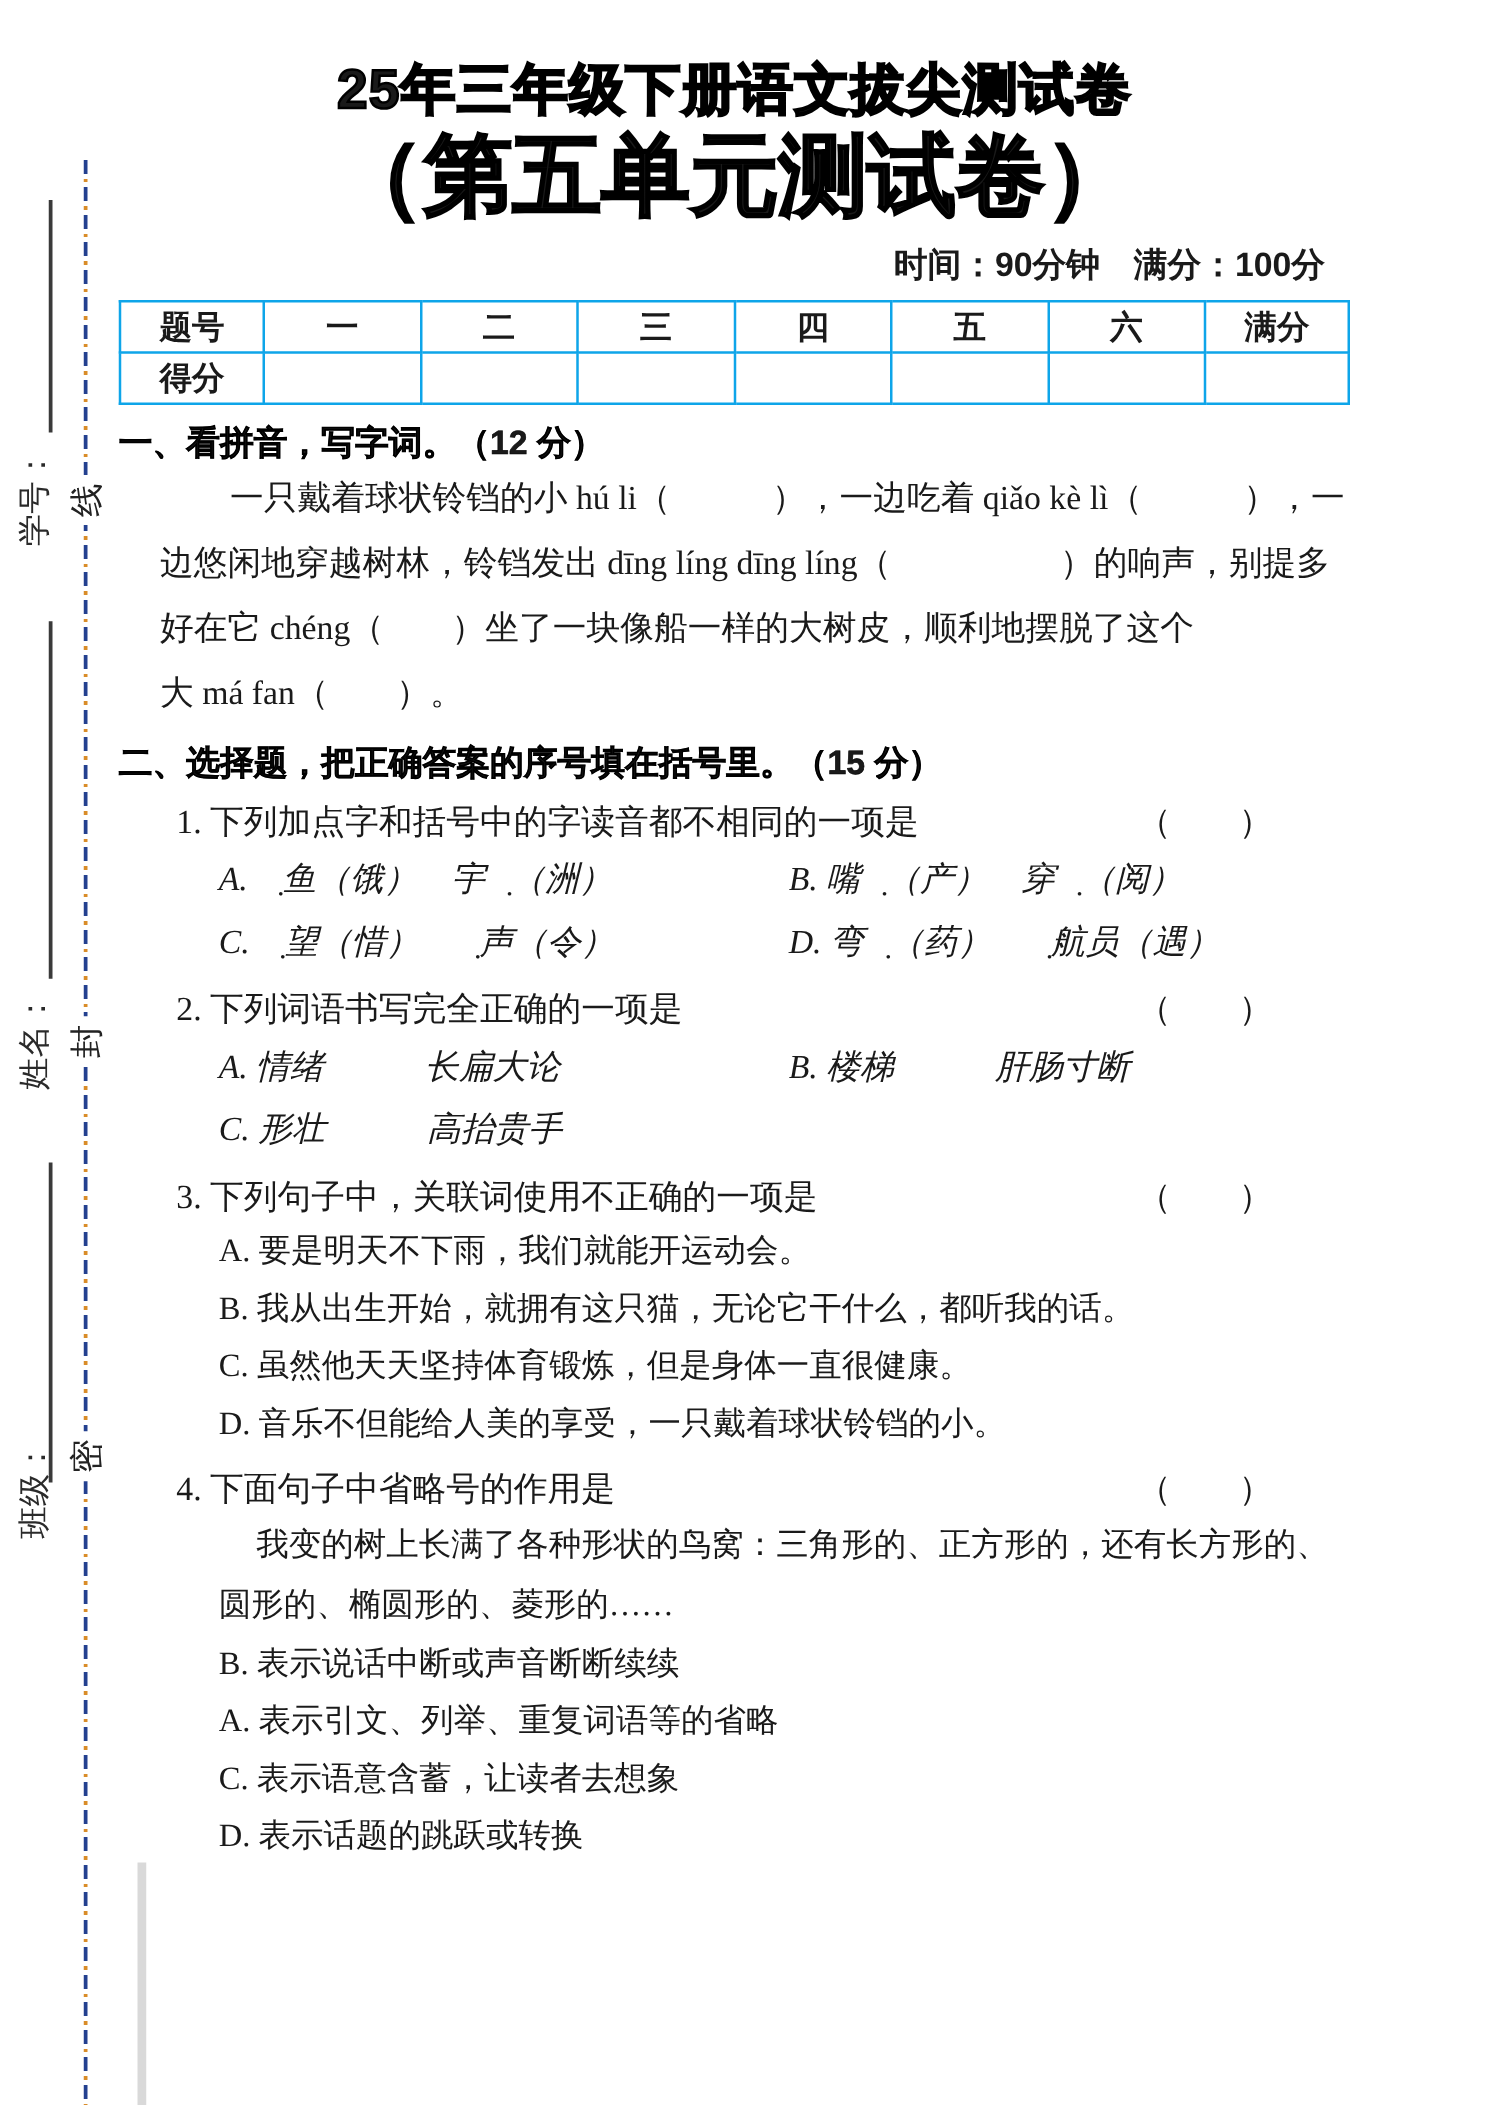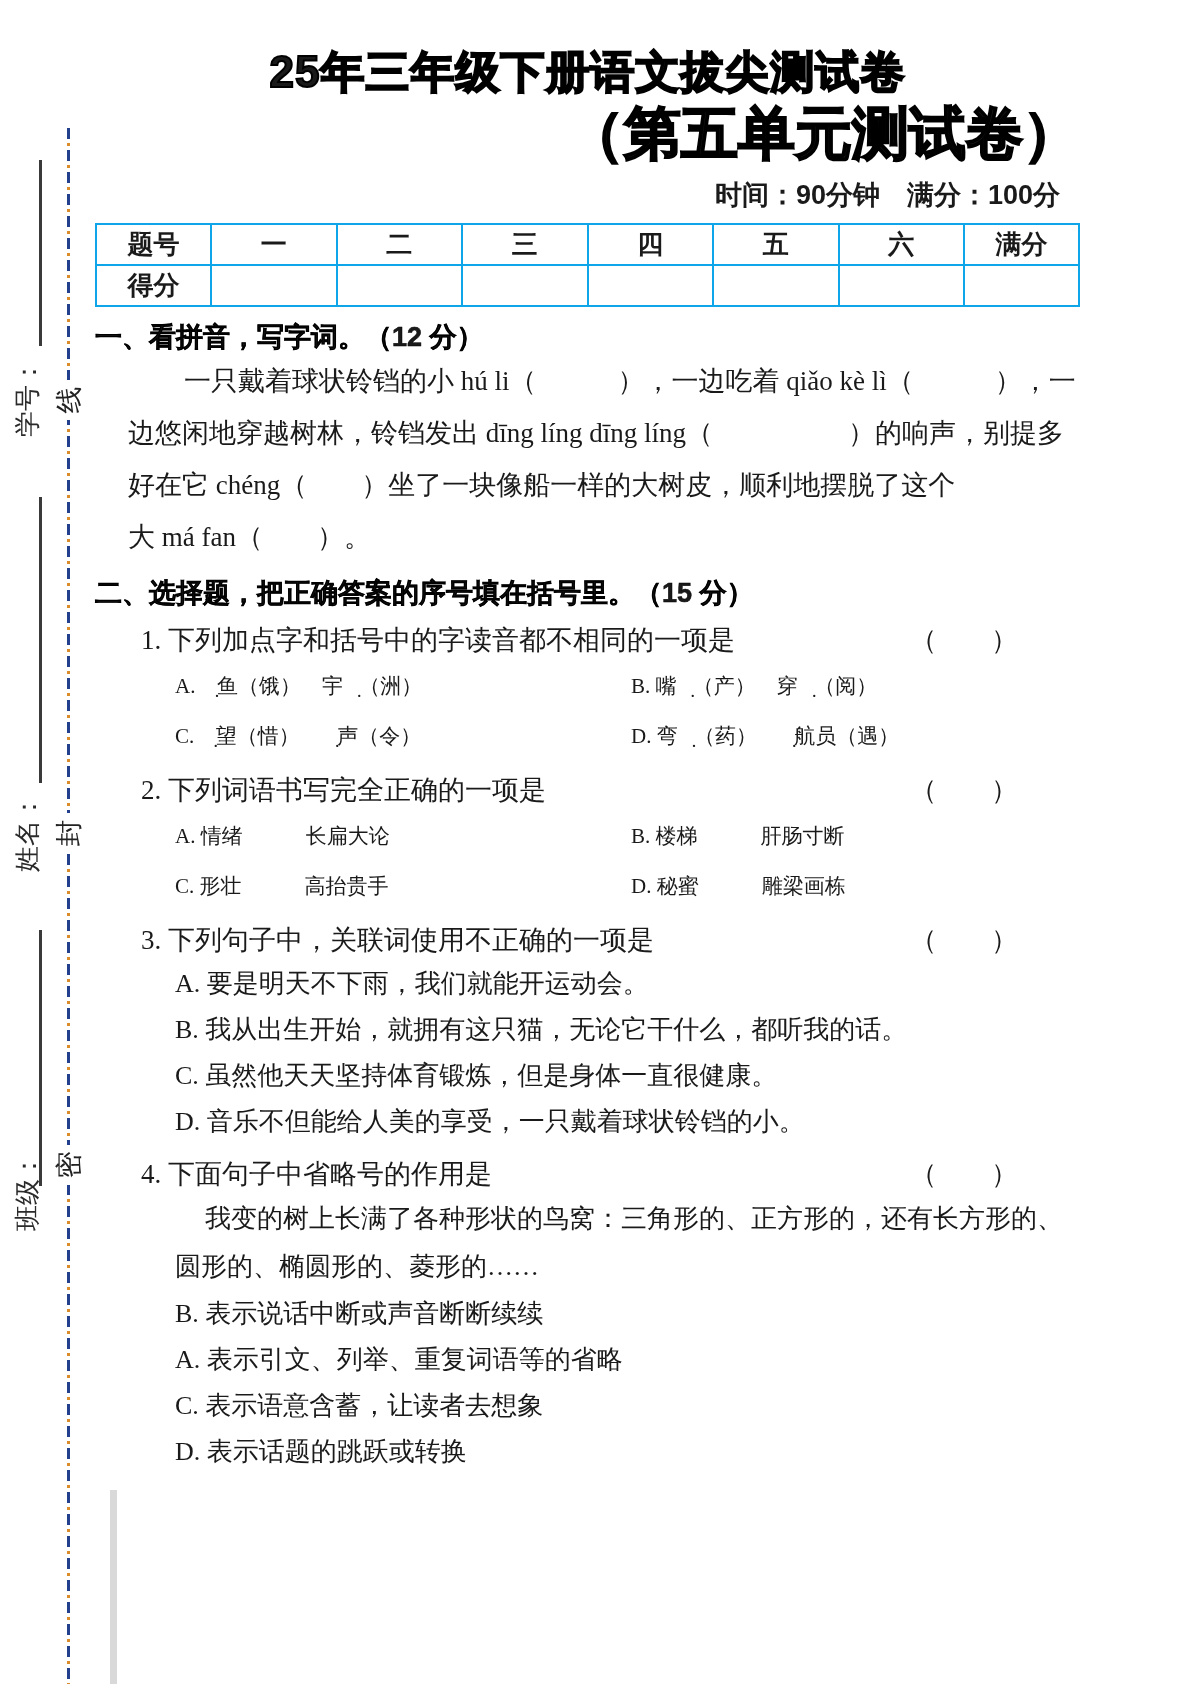--- a/index.html
+++ b/index.html
@@ -37,22 +37,22 @@
   .seal-char.c3{top:1145px;}
   .scan-artifact{position:absolute;left:110px;top:1490px;width:7px;height:194px;background:#d9d9d9;}
   
   .content{position:absolute;left:95px;top:0;width:985px;}
   .title1{
     margin-top:46px;text-align:center;font-family:"Liberation Sans","DejaVu Sans",sans-serif;
     font-weight:900;font-size:44px;line-height:1.2;letter-spacing:1px;
     -webkit-text-stroke:2px #000;
   }
   .title2{
-    text-align:right;font-family:"Liberation Sans","DejaVu Sans",sans-serif;
-    font-weight:900;font-size:57px;line-height:1.2;-webkit-text-stroke:2px #000;
+    text-align:center;font-family:"Liberation Sans","DejaVu Sans",sans-serif;
+    font-weight:900;font-size:71px;line-height:1.2;-webkit-text-stroke:2px #000;
   }
   .meta{
     margin:10px 20px 10px 0;text-align:right;
     font-family:"Liberation Sans","DejaVu Sans",sans-serif;font-weight:700;font-size:27px;
   }
   table.score{
     width:100%;border-collapse:collapse;table-layout:fixed;
     font-family:"Liberation Sans","DejaVu Sans",sans-serif;font-size:26px;
   }
   table.score td{
@@ -63,21 +63,21 @@
     margin-top:12px;font-family:"Liberation Sans","DejaVu Sans",sans-serif;
     font-weight:700;font-size:27px;line-height:36px;-webkit-text-stroke:0.5px #000;
   }
   .para{font-size:27px;line-height:52px;padding-left:33px;}
   .para .ln.first{text-indent:56px;}
   .q-stem{
     margin-top:8px;padding-left:46px;padding-right:62px;font-size:27px;line-height:42px;
     display:flex;justify-content:space-between;font-weight:500;
   }
   .bracket{white-space:pre;}
-  .opts2{display:grid;grid-template-columns:456px auto;padding-left:80px;font-size:21px;}
+  .opts2{display:grid;grid-template-columns:456px auto;padding-left:80px;font-size:27px;font-style:italic;}
   .opts2 .opt{line-height:50px;}
   .opts1{padding-left:80px;font-size:26px;}
   .opts1 .opt{line-height:46px;}
   .passage{padding-left:80px;font-size:26px;line-height:48px;}
   .passage .ln.first{text-indent:30px;}
 </style>
 </head>
 <body>
 
 <div class="fill-line l1"></div>
@@ -158,21 +158,20 @@
   </div>
 
   <div class="q-stem">
     <span>2. 下列词语书写完全正确的一项是</span>
     <span class="bracket">（　　）</span>
   </div>
   <div class="opts2">
     <span class="opt">A. 情绪　　　长扁大论</span>
     <span class="opt">B. 楼梯　　　肝肠寸断</span>
     <span class="opt">C. 形壮　　　高抬贵手</span>
-    <span class="opt">D. 秘蜜　　　雕梁画栋</span>
   </div>
 
   <div class="q-stem">
     <span>3. 下列句子中，关联词使用不正确的一项是</span>
     <span class="bracket">（　　）</span>
   </div>
   <div class="opts1">
     <div class="opt">A. 要是明天不下雨，我们就能开运动会。</div>
     <div class="opt">B. 我从出生开始，就拥有这只猫，无论它干什么，都听我的话。</div>
     <div class="opt">C. 虽然他天天坚持体育锻炼，但是身体一直很健康。</div>

